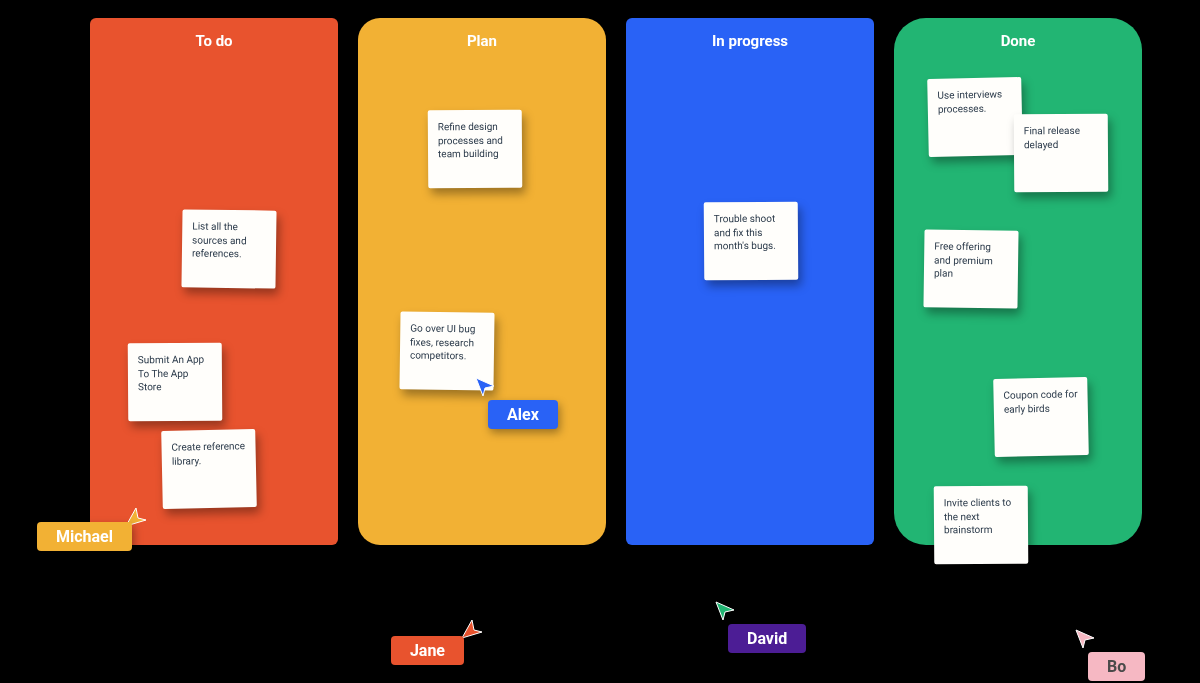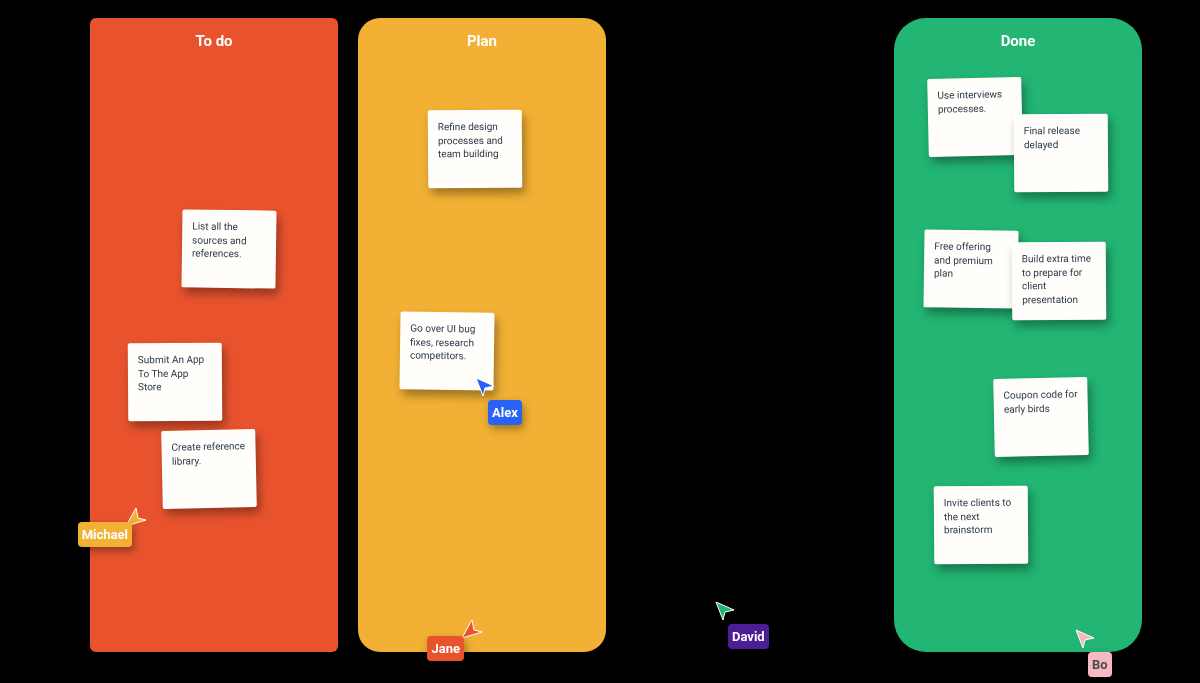--- a/index.html
+++ b/index.html
@@ -13,21 +13,21 @@
 
   .board {
     position: absolute;
     left: 0; top: 0;
     width: 1200px; height: 683px;
   }
 
   .column {
     position: absolute;
     width: 248px;
-    height: 634px;
+    height: 527px;
     border-radius: 6px;
     top: 18px;
   }
   .col-title {
     text-align: center;
     color: #fff;
     font-weight: 700;
     font-size: 15px;
     padding-top: 14px;
   }
@@ -52,22 +52,22 @@
   
   .cursor {
     position: absolute;
     pointer-events: none;
   }
   .cursor svg { display: block; }
   .cursor .label {
     display: inline-block;
     color: #fff;
     font-weight: 700;
-    font-size: 13px;
-    padding: 5px 4px;
+    font-size: 16px;
+    padding: 5px 19px;
     border-radius: 4px;
     box-shadow: 2px 4px 8px rgba(0,0,0,0.35);
     margin-top: 2px;
     white-space: nowrap;
   }
   
   .cursor.std .label { margin-left: 14px; }
   
   .cursor.left .label { position: absolute; right: 14px; top: 14px; }
 </style>
@@ -82,27 +82,30 @@
     <div class="sticky " style="left:38px; top:294px;margin-top:31px;"><span>Submit An App To The App Store</span></div>
     <div class="sticky r2" style="left:72px; top:412px;"><span>Create reference library.</span></div>
   </div>
 
   <div class="column" style="left:358px; background:#f2b134;border-radius:22px;">
     <div class="col-title">Plan</div>
     <div class="sticky " style="left:70px; top:92px;"><span>Refine design processes and team building</span></div>
     <div class="sticky r1" style="left:42px; top:294px;"><span>Go over UI bug fixes, research competitors.</span></div>
   </div>
 
+  <div class="column" style="left:626px; background:#2962f6;">
+    <div class="col-title">In progress</div>
+    <div class="sticky " style="left:78px; top:184px;"><span>Trouble shoot and fix this month's bugs.</span></div>
+  </div>
 
   <div class="column" style="left:894px; background:#22b573;border-radius:32px;">
     <div class="col-title">Done</div>
     <div class="sticky r2" style="left:34px;  top:60px;"><span>Use interviews processes.</span></div>
     <div class="sticky " style="left:120px; top:96px;"><span>Final release delayed</span></div>
     <div class="sticky r1" style="left:30px;  top:212px;"><span>Free offering and premium plan</span></div>
-    <div class="sticky " style="left:118px; top:224px;"><span>Build extra time to prepare for client presentation</span></div>
     <div class="sticky r2" style="left:100px; top:360px;"><span>Coupon code for early birds</span></div>
     <div class="sticky " style="left:40px;  top:468px;"><span>Invite clients to the next brainstorm</span></div>
   </div>
 
   <div class="cursor left" style="left:124px; top:506px;">
     <span>
       <svg width="22" height="22" viewBox="0 0 22 22">
           <path d="M2 20 L12 2 L14 12 L22 14 Z" fill="#f2b134" stroke="#fff" stroke-width="1"></path>
         </svg>
     </span>

